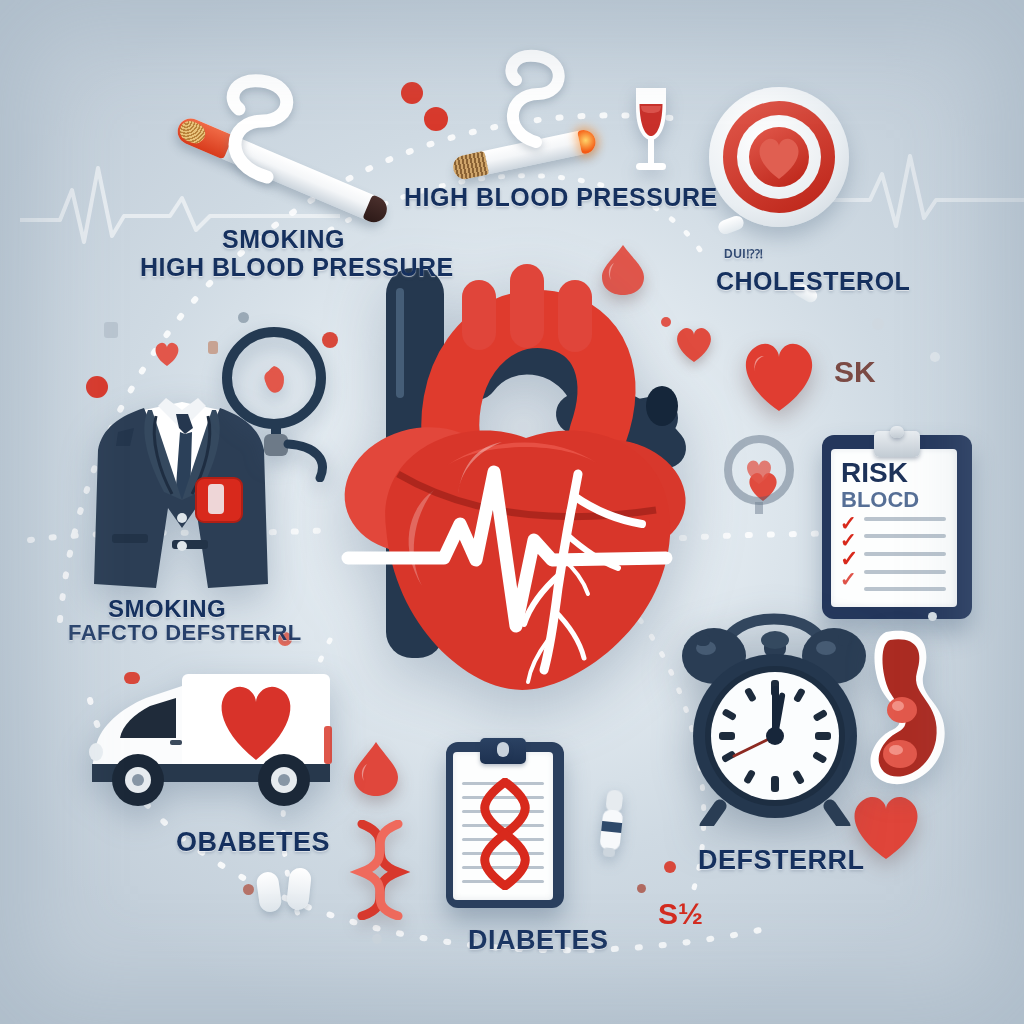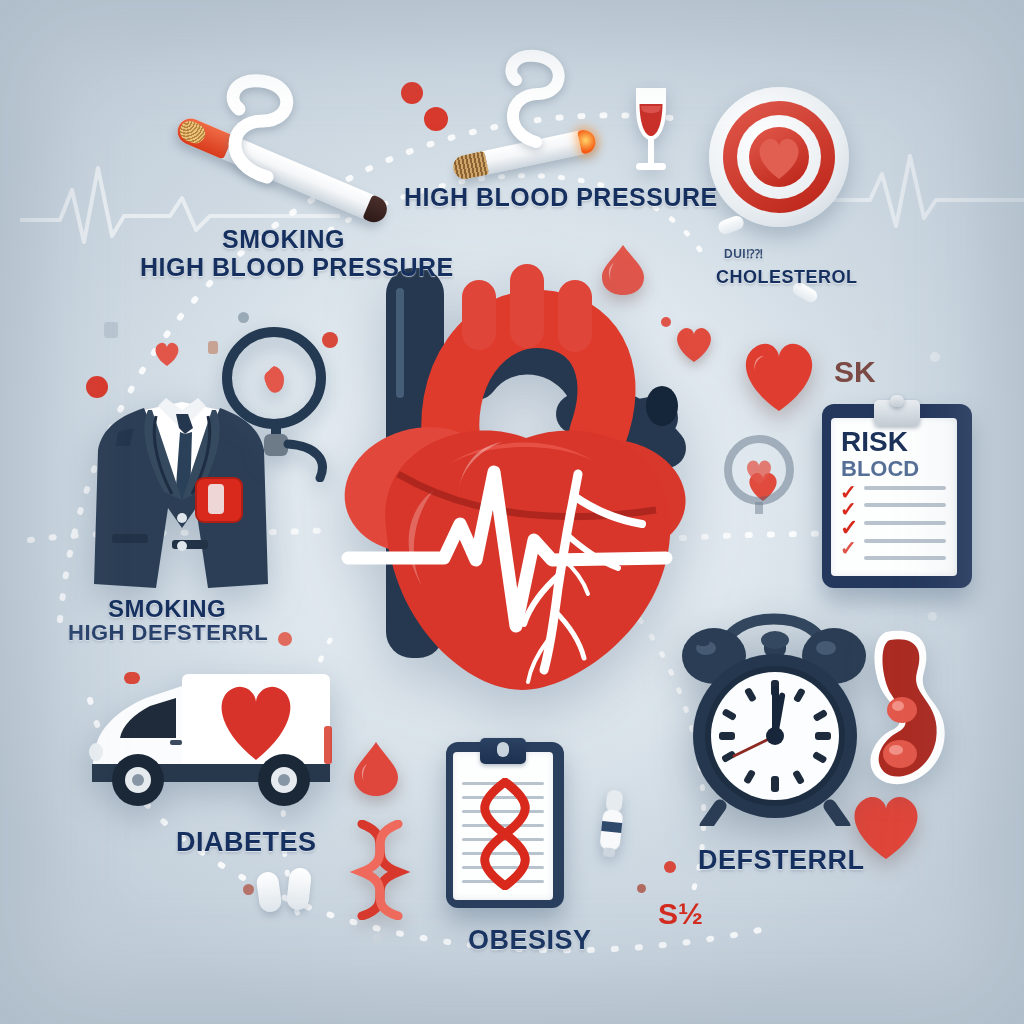--- a/index.html
+++ b/index.html
@@ -249,21 +249,21 @@
         <path d="M248 268 C 268 282, 292 292, 316 296" stroke-width="8"></path>
         <path d="M240 306 C 258 322, 276 334, 292 340" stroke-width="6"></path>
         <path d="M234 346 C 216 362, 204 378, 198 396" stroke-width="6"></path>
         <path d="M228 382 C 244 398, 254 414, 258 430" stroke-width="5"></path>
         <path d="M222 412 C 210 428, 204 442, 202 454" stroke-width="4"></path>
         <path d="M236 330 C 250 342, 258 354, 262 366" stroke-width="4"></path>
       </g>
     </svg>
   </div>
 
-  <div class="node" style="left:822px;top:398px;width:150px;height:190px">
+  <div class="node" style="left:822px;top:429px;width:150px;height:190px">
     <div class="clip-board" style="left:0;top:6px;width:150px;height:184px"></div>
     <div class="clip-paper" style="left:9px;top:20px;width:126px;height:158px"></div>
     <div class="clip-clamp" style="left:52px;top:2px;width:46px;height:26px"></div>
     <div class="clip-clamp" style="left:68px;top:-3px;width:14px;height:12px;border-radius:7px"></div>
 
     <div style="position:absolute;left:19px;top:30px;width:112px;">
       <div style="color:#1d3259;font-weight:bold;font-size:28px;letter-spacing:0px;line-height:1;
                   font-family:'Liberation Sans',sans-serif;text-shadow:0 1px 1px rgba(255,255,255,.6)">RISK</div>
       <div class="blur2" style="color:#2d4c7d;font-weight:bold;font-size:22px;line-height:1.05;margin-top:1px;
                   font-family:'Liberation Sans',sans-serif;opacity:.8">BLOCD</div>
@@ -430,23 +430,23 @@
   <div class="dot" style="left:661px;top:317px;width:10px;height:10px;background:#e0554a"></div>
   <div class="dot" style="left:872px;top:318px;width:12px;height:12px;background:#cfd8e0"></div>
   <div class="dot" style="left:930px;top:352px;width:10px;height:10px;background:#dde4ea"></div>
   <div class="dot" style="left:372px;top:934px;width:10px;height:10px;background:#ccd5dd"></div>
   <div class="dot" style="left:928px;top:612px;width:9px;height:9px;background:#d5dde4"></div>
 
   <div class="lbl blur1" style="left:222px;top:225px;font-size:25px">SMOKING</div>
   <div class="lbl blur1" style="left:140px;top:253px;font-size:25px">HIGH BLOOD PRESSURE</div>
   <div class="lbl" style="left:404px;top:183px;font-size:25px">HIGH BLOOD PRESSURE</div>
   <div class="lbl blur2" style="left:724px;top:245px;font-size:12px;opacity:.85">DUI⁉⁈</div>
-  <div class="lbl" style="left:716px;top:267px;font-size:18px">CHOLESTEROL</div>
+  <div class="lbl" style="left:716px;top:267px;font-size:25px">CHOLESTEROL</div>
   <div class="lbl blur1" style="left:108px;top:595px;font-size:24px">SMOKING</div>
-  <div class="lbl blur2" style="left:68px;top:620px;font-size:22px;opacity:.9">HIGH DEFSTERRL</div>
-  <div class="lbl" style="left:176px;top:827px;font-size:27px">DIABETES</div>
-  <div class="lbl blur1" style="left:468px;top:925px;font-size:27px">OBESISY</div>
+  <div class="lbl blur2" style="left:68px;top:620px;font-size:22px;opacity:.9">FAFCTO DEFSTERRL</div>
+  <div class="lbl" style="left:176px;top:827px;font-size:27px">OBABETES</div>
+  <div class="lbl blur1" style="left:468px;top:925px;font-size:27px">DIABETES</div>
   <div class="lbl blur1" style="left:698px;top:845px;font-size:27px">DEFSTERRL</div>
 
   <div class="tinytext blur1" style="left:834px;top:355px;font-size:30px;color:#7b4a44">SK</div>
   <div class="tinytext blur1" style="left:658px;top:897px;font-size:30px;color:#d42a1e">S½</div>
 
 </div>
 
 </body></html>

